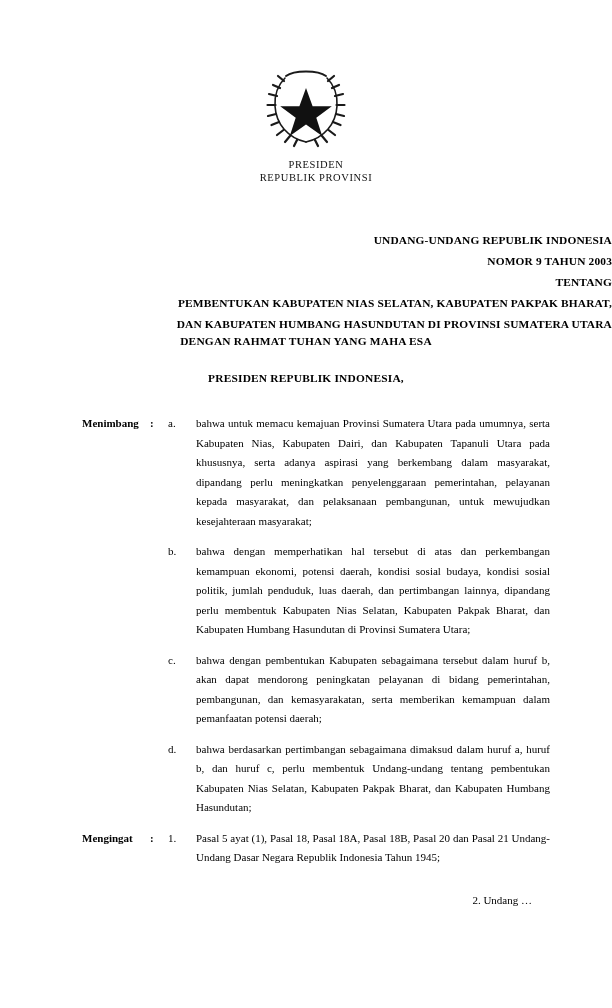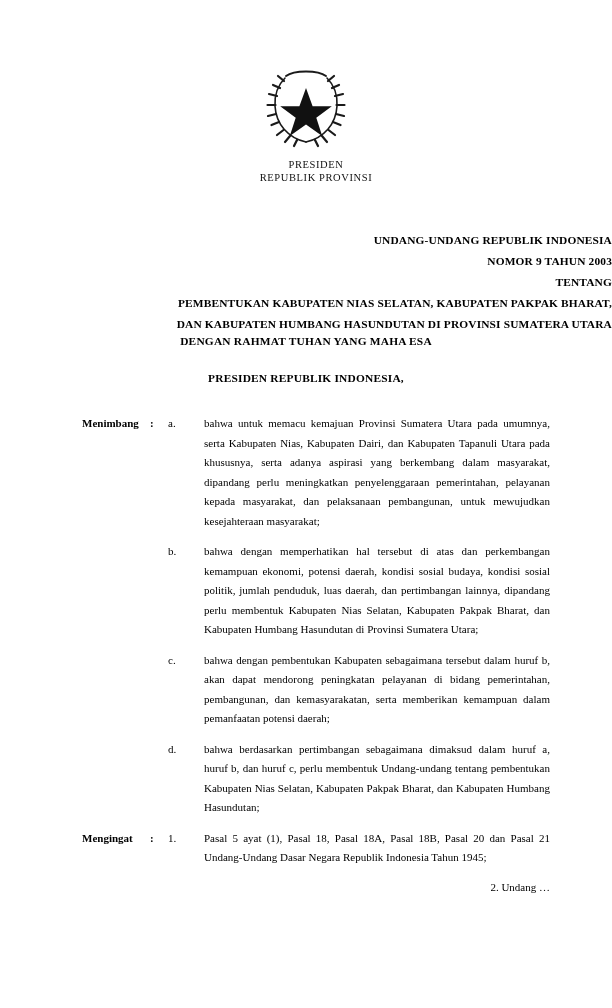--- a/index.html
+++ b/index.html
@@ -103,27 +103,26 @@
     flex: 0 0 28px;
     font-size: 11px;
     line-height: 19.5px;
   }
   .text-col {
     flex: 1 1 auto;
     font-size: 11px;
     line-height: 19.5px;
     text-align: justify;
     text-justify: inter-word;
-    margin-left: 8px;
   }
   .mengingat-block { margin-top: 22px; }
 
   .footer-note {
-    margin-top: 13px;
-    padding-right: 62px;
+    margin-top: 26px;
+    padding-right: 80px;
     text-align: right;
     font-size: 11px;
   }
 </style>
 </head>
 <body>
 
 <div class="page">
 
   <div class="emblem-wrap">

